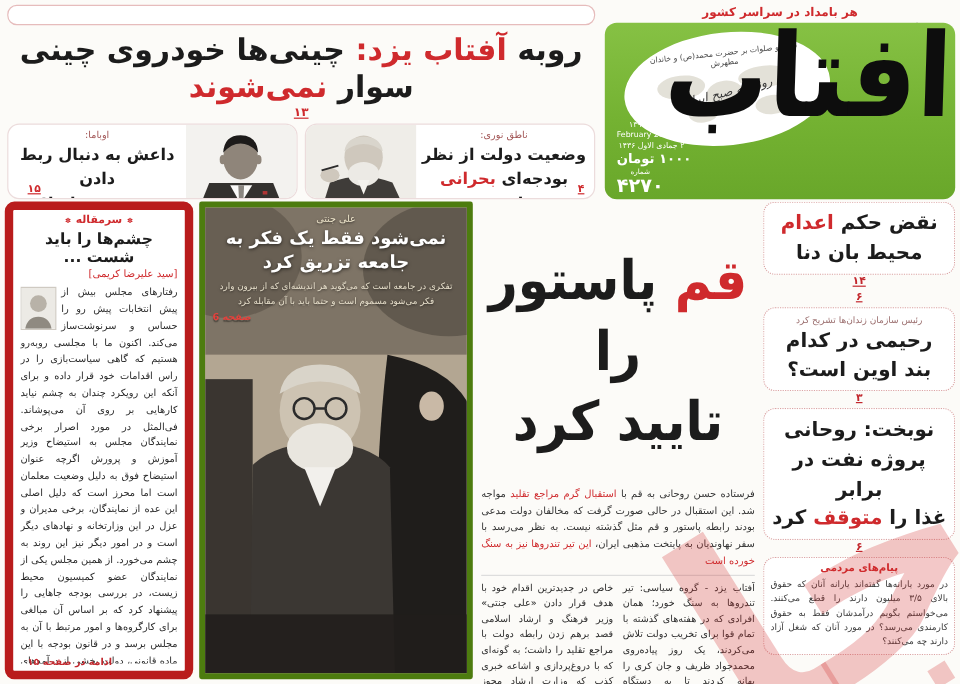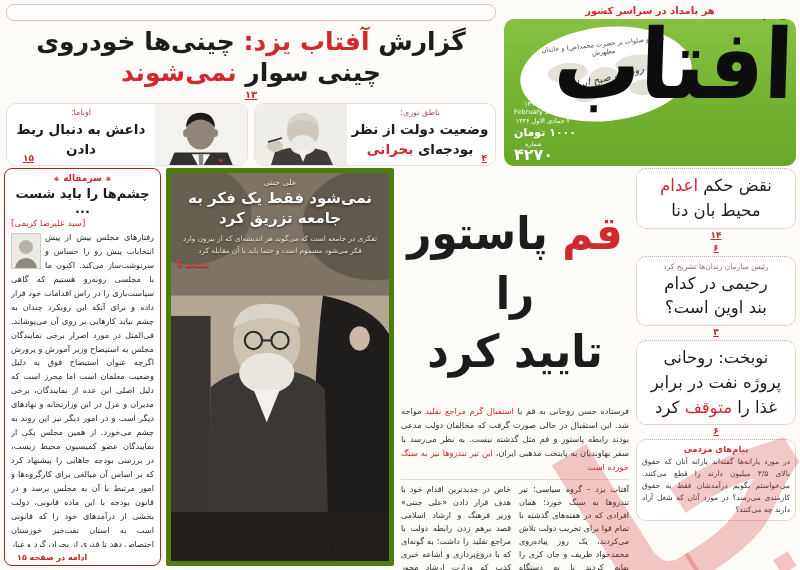--- a/index.html
+++ b/index.html
@@ -39,44 +39,44 @@
   .nb-kicker{font-size:8px;color:#a05252;text-align:center;margin-bottom:2px;}
   .nb-headline{font-size:13.5px;font-weight:bold;text-align:center;line-height:1.55;}
   .box-page{position:absolute;bottom:2px;color:#cf2a2d;font-size:9px;font-weight:bold;text-decoration:underline;}
   .nategh .box-page{right:8px;} .obama .box-page{left:16px;}
   
   .grid{display:flex;gap:5px;padding:2px 4px 0;height:400px;box-sizing:border-box;}
   
   .rail{flex:0 0 160px;width:160px;overflow:hidden;}
   .rail-box{background:#fff;border:1px dotted #dba4a4;border-radius:10px;padding:5px 4px 4px;text-align:center;}
   .rail-kicker{font-size:7.5px;color:#9a6d6d;margin-bottom:1px;}
-  .rail-h{font-size:16.5px;font-weight:normal;line-height:1.5;letter-spacing:-.3px;}
+  .rail-h{font-size:16.5px;font-weight:bold;line-height:1.5;letter-spacing:-.3px;}
   .rail-page{color:#c2272d;font-size:9px;font-weight:bold;text-align:center;margin:1px 0 3px;text-decoration:underline;}
   .readers{background:#fff;border:1px dotted #dba4a4;border-radius:10px;padding:4px 5px;}
   .readers-title{color:#cf2a2d;font-size:8.5px;font-weight:bold;text-align:center;margin-bottom:2px;}
   .readers-body{font-size:7.5px;line-height:1.6;text-align:justify;color:#3a3a3a;}
   
   .main-story{flex:0 0 232px;width:232px;padding-top:2px;}
   .ms-headline{font-size:42px;font-weight:bold;text-align:center;line-height:1.3;letter-spacing:-2px;transform:scaleY(1.08);transform-origin:top;}
   .ms-lead{font-size:8.3px;line-height:1.7;text-align:justify;color:#333;margin:12px 2px 4px;border-bottom:1px solid #ddd;padding-bottom:5px;}
   .ms-cols{height:176px;overflow:hidden;column-count:2;column-gap:8px;column-fill:auto;font-size:8px;line-height:1.62;text-align:justify;color:#2a2a2a;margin:2px 2px 0;}
   
   .photo-box{position:relative;flex:0 0 218px;width:218px;border:5px solid #4d7c0f;border-radius:2px;overflow:hidden;background:#b3a692;}
   .photo-svg{position:absolute;inset:0;width:100%;height:100%;}
   .photo-overlay{position:relative;z-index:2;padding:5px 6px;}
   .po-kicker{color:#f0e7cd;font-size:8px;text-align:center;text-shadow:0 1px 2px rgba(0,0,0,.6);}
   .po-headline{color:#fff;font-size:15px;font-weight:bold;text-align:center;line-height:1.35;margin-top:1px;text-shadow:0 1px 3px rgba(0,0,0,.65);}
   .po-sub{color:#e8e0cc;font-size:7.3px;line-height:1.7;text-align:center;margin-top:4px;padding:0 4px;text-shadow:0 1px 2px rgba(0,0,0,.55);}
   .po-page{color:#e5413c;font-size:8px;font-weight:bold;text-align:left;margin-top:3px;text-shadow:0 1px 1px rgba(0,0,0,.4);}
   
-  .editorial{flex:1;background:#fff;border:1px solid #b91c1c;border-radius:8px;padding:4px 6px;overflow:hidden;position:relative;}
+  .editorial{flex:1;background:#fff;border:7px solid #b91c1c;border-radius:8px;padding:4px 6px;overflow:hidden;position:relative;}
   .ed-tab{color:#cf2a2d;font-size:9px;font-weight:bold;text-align:center;}
   .ed-tab::before,.ed-tab::after{content:"✽";font-size:6px;color:#cf2a2d;margin:0 4px;}
   .ed-title{font-size:13px;font-weight:bold;text-align:center;margin:3px 0 2px;}
-  .ed-author{color:#cf2a2d;font-size:8.5px;text-align:left;margin-bottom:3px;}
+  .ed-author{color:#cf2a2d;font-size:8.5px;text-align:right;margin-bottom:3px;}
   .ed-body{font-size:8.2px;line-height:1.7;text-align:justify;color:#2a2a2a;height:316px;overflow:hidden;}
   .ed-photo{float:left;width:28px;height:34px;margin:2px 4px 2px 0;border:1px solid #cfcac2;}
   .ed-continue{position:absolute;bottom:3px;left:12px;color:#c2272d;font-size:8px;font-weight:bold;}
   
   .watermark{position:absolute;z-index:6;right:-30px;bottom:-70px;font-size:230px;font-weight:bold;color:rgba(208,44,44,.26);transform:rotate(-32deg);pointer-events:none;line-height:1;}
 </style>
 </head>
 <body>
 
 <div class="page">
@@ -110,21 +110,21 @@
             <span class="ilabel">شماره</span>
             <span class="inum">۴۲۷۰</span>
           </div>
         </div>
       </div>
     </div>
 
     <div class="left-zone">
       <div class="ad-strip"></div>
       <h1 class="top-headline">
-        <span>گزارش </span><span class="red">آفتاب یزد:</span><span> چینی‌ها خودروی چینی سوار </span><span class="red">نمی‌شوند</span>
+        <span>روبه </span><span class="red">آفتاب یزد:</span><span> چینی‌ها خودروی چینی سوار </span><span class="red">نمی‌شوند</span>
       </h1>
       <div class="top-pagenum">۱۳</div>
 
       <div class="boxes-row">
 
         <article class="news-box nategh">
           <svg class="nb-photo" viewBox="0 0 92 74" preserveAspectRatio="xMidYMid slice">
             <rect width="92" height="74" fill="#efede8"></rect>
             <path d="M12 74 L20 48 Q46 38 72 48 L84 74 Z" fill="#3f3c39"></path>
             <ellipse cx="48" cy="27" rx="16" ry="18" fill="#cfc8bd"></ellipse>

